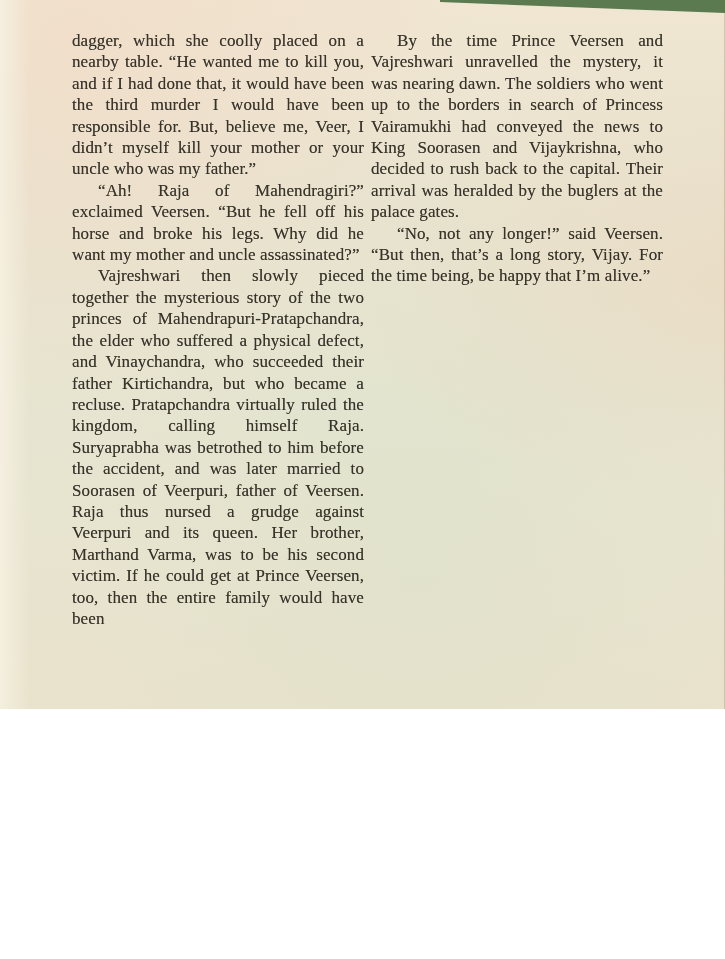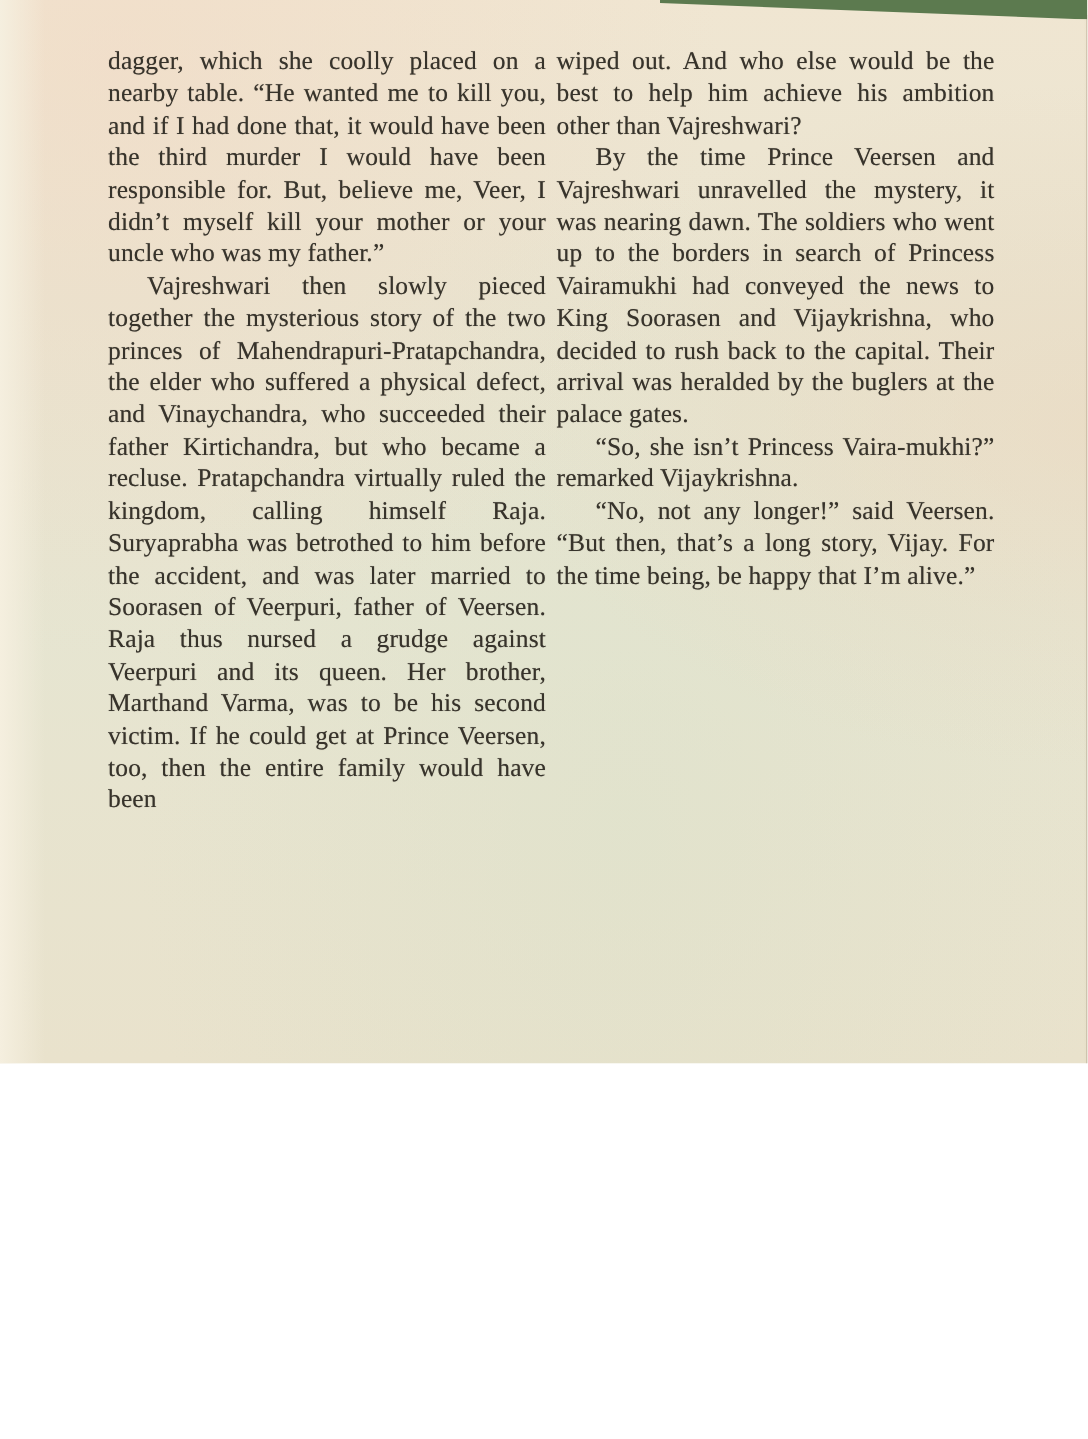--- a/index.html
+++ b/index.html
@@ -49,27 +49,26 @@
 </head>
 <body>
 
 <div class="page">
 
   <div class="edge-green"></div>
   <div class="left-light"></div>
 
   <div class="col col-left">
     <p class="para first">dagger, which she coolly placed on a nearby table. “He wanted me to kill you, and if I had done that, it would have been the third murder I would have been responsible for. But, believe me, Veer, I didn’t myself kill your mother or your uncle who was my father.”</p>
+    <p class="para">“Ah! Raja of Mahendragiri?” exclaimed Veersen. “But he fell off his horse and broke his legs. Why did he want my mother and uncle assassinated?”</p>
     <p class="para">Vajreshwari then slowly pieced together the mysterious story of the two princes of Mahendrapuri-Pratapchandra, the elder who suffered a physical defect, and Vinaychandra, who succeeded their father Kirtichandra, but who became a recluse. Pratapchandra virtually ruled the kingdom, calling himself Raja. Suryaprabha was betrothed to him before the accident, and was later married to Soorasen of Veerpuri, father of Veersen. Raja thus nursed a grudge against Veerpuri and its queen. Her brother, Marthand Varma, was to be his second victim. If he could get at Prince Veersen, too, then the entire family would have been</p>
   </div>
 
   <div class="col col-right">
-    <p class="para first">wiped out. And who else would be the best to help him achieve his ambition other than Vajreshwari?</p>
     <p class="para">By the time Prince Veersen and Vajreshwari unravelled the mystery, it was nearing dawn. The soldiers who went up to the borders in search of Princess Vairamukhi had conveyed the news to King Soorasen and Vijaykrishna, who decided to rush back to the capital. Their arrival was heralded by the buglers at the palace gates.</p>
-    <p class="para">“So, she isn’t Princess Vaira-mukhi?” remarked Vijaykrishna.</p>
     <p class="para">“No, not any longer!” said Veersen. “But then, that’s a long story, Vijay. For the time being, be happy that I’m alive.”</p>
   </div>
 
   <svg class="illustration" viewBox="0 0 725 249" xmlns="http://www.w3.org/2000/svg">
 
     <g>
       <polygon points="28,148 50,125 66,132 84,108 102,124 118,114 136,130 148,142 152,162 150,202 28,196" fill="#46398a" stroke="#2c2755" stroke-width="1"></polygon>
       <polygon points="84,108 102,124 96,152 70,160 70,136" fill="#2e2960" opacity=".75"></polygon>
       <polygon points="118,114 136,130 132,158 112,150" fill="#352f6c" opacity=".7"></polygon>
     </g>

